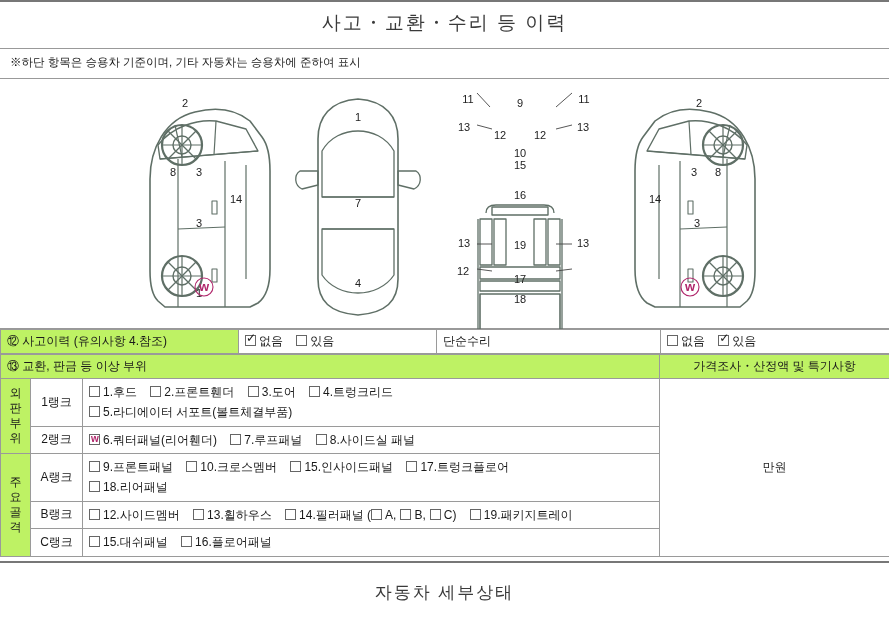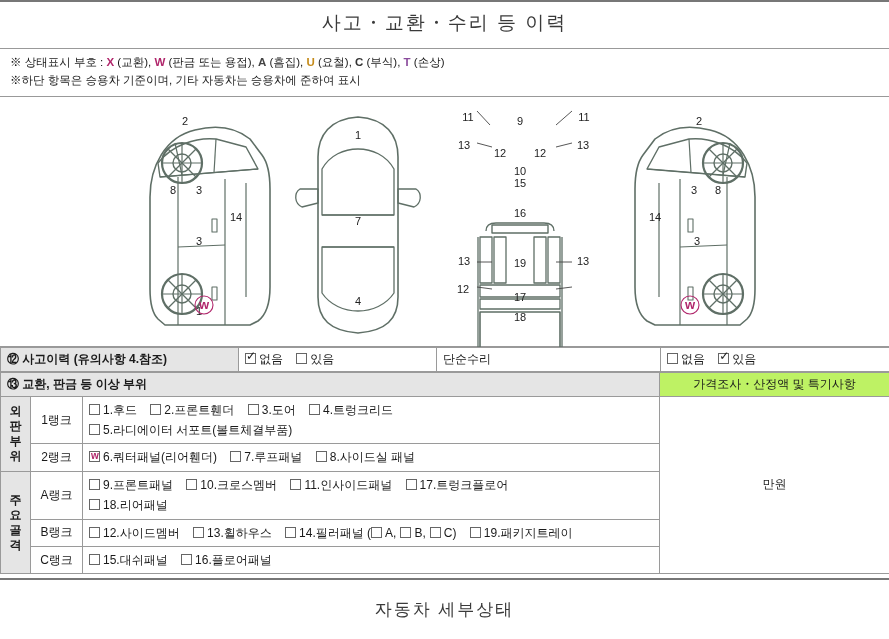--- a/index.html
+++ b/index.html
@@ -64,21 +64,21 @@
     border-collapse: collapse;
     width: 889px;
     table-layout: fixed;
   }
   table.grid td {
     border: 1px solid #9a9a9a;
     padding: 3px 6px;
     font-size: 12px;
     vertical-align: middle;
   }
-  .lbl-cell { background:#e5e5e5;font-weight:bold; }
+  .lbl-cell { background:#bef264; }
   .hdr-gray { background:#bef264; }
   .center { text-align:center; }
 
   .cb {
     display:inline-block;
     width:11px; height:11px;
     border:1px solid #666;
     background:#fff;
     vertical-align:-1px;
     margin-right:3px;
@@ -133,23 +133,20 @@
 </head>
 <body>
 
 <div class="page">
 
   <div class="header">
     <div class="header-title">사고・교환・수리 등 이력</div>
   </div>
 
   <div class="notes">
-    <div>
-      <span>※ 상태표시 부호 : </span><span class="code-x">X</span><span> (교환), </span><span class="code-w">W</span><span> (판금 또는 용접), </span><span class="code-a">A</span><span> (흠집), </span><span class="code-u">U</span><span> (요철), </span><span class="code-c">C</span><span> (부식), </span><span class="code-t">T</span><span> (손상)</span>
-    </div>
     <div>※하단 항목은 승용차 기준이며, 기타 자동차는 승용차에 준하여 표시</div>
   </div>
 
   <div class="diagram">
     <svg width="889" height="250" viewBox="0 0 889 250">
       <g fill="none" stroke="#5f6f66" stroke-width="1.6" stroke-linejoin="round">
 
         <g>
           <path d="M150 100 C150 70, 165 40, 195 33 C215 28, 235 30, 250 42
                    L262 58 C268 66, 270 78, 270 92
@@ -374,21 +371,21 @@
       </td>
     </tr>
 
     <tr>
       <td class="lbl-cell side-label" rowspan="3">주요<br>골격</td>
       <td class="rank-label">A랭크</td>
       <td>
         <div class="opt-row">
           <span class="opt"><span class="cb"></span><span>9.프론트패널</span></span>
           <span class="opt"><span class="cb"></span><span>10.크로스멤버</span></span>
-          <span class="opt"><span class="cb"></span><span>11.인사이드패널</span></span>
+          <span class="opt"><span class="cb"></span><span>15.인사이드패널</span></span>
           <span class="opt"><span class="cb"></span><span>17.트렁크플로어</span></span>
         </div>
         <div class="opt-row">
           <span class="opt"><span class="cb"></span><span>18.리어패널</span></span>
         </div>
       </td>
     </tr>
 
     <tr>
       <td class="rank-label">B랭크</td>

